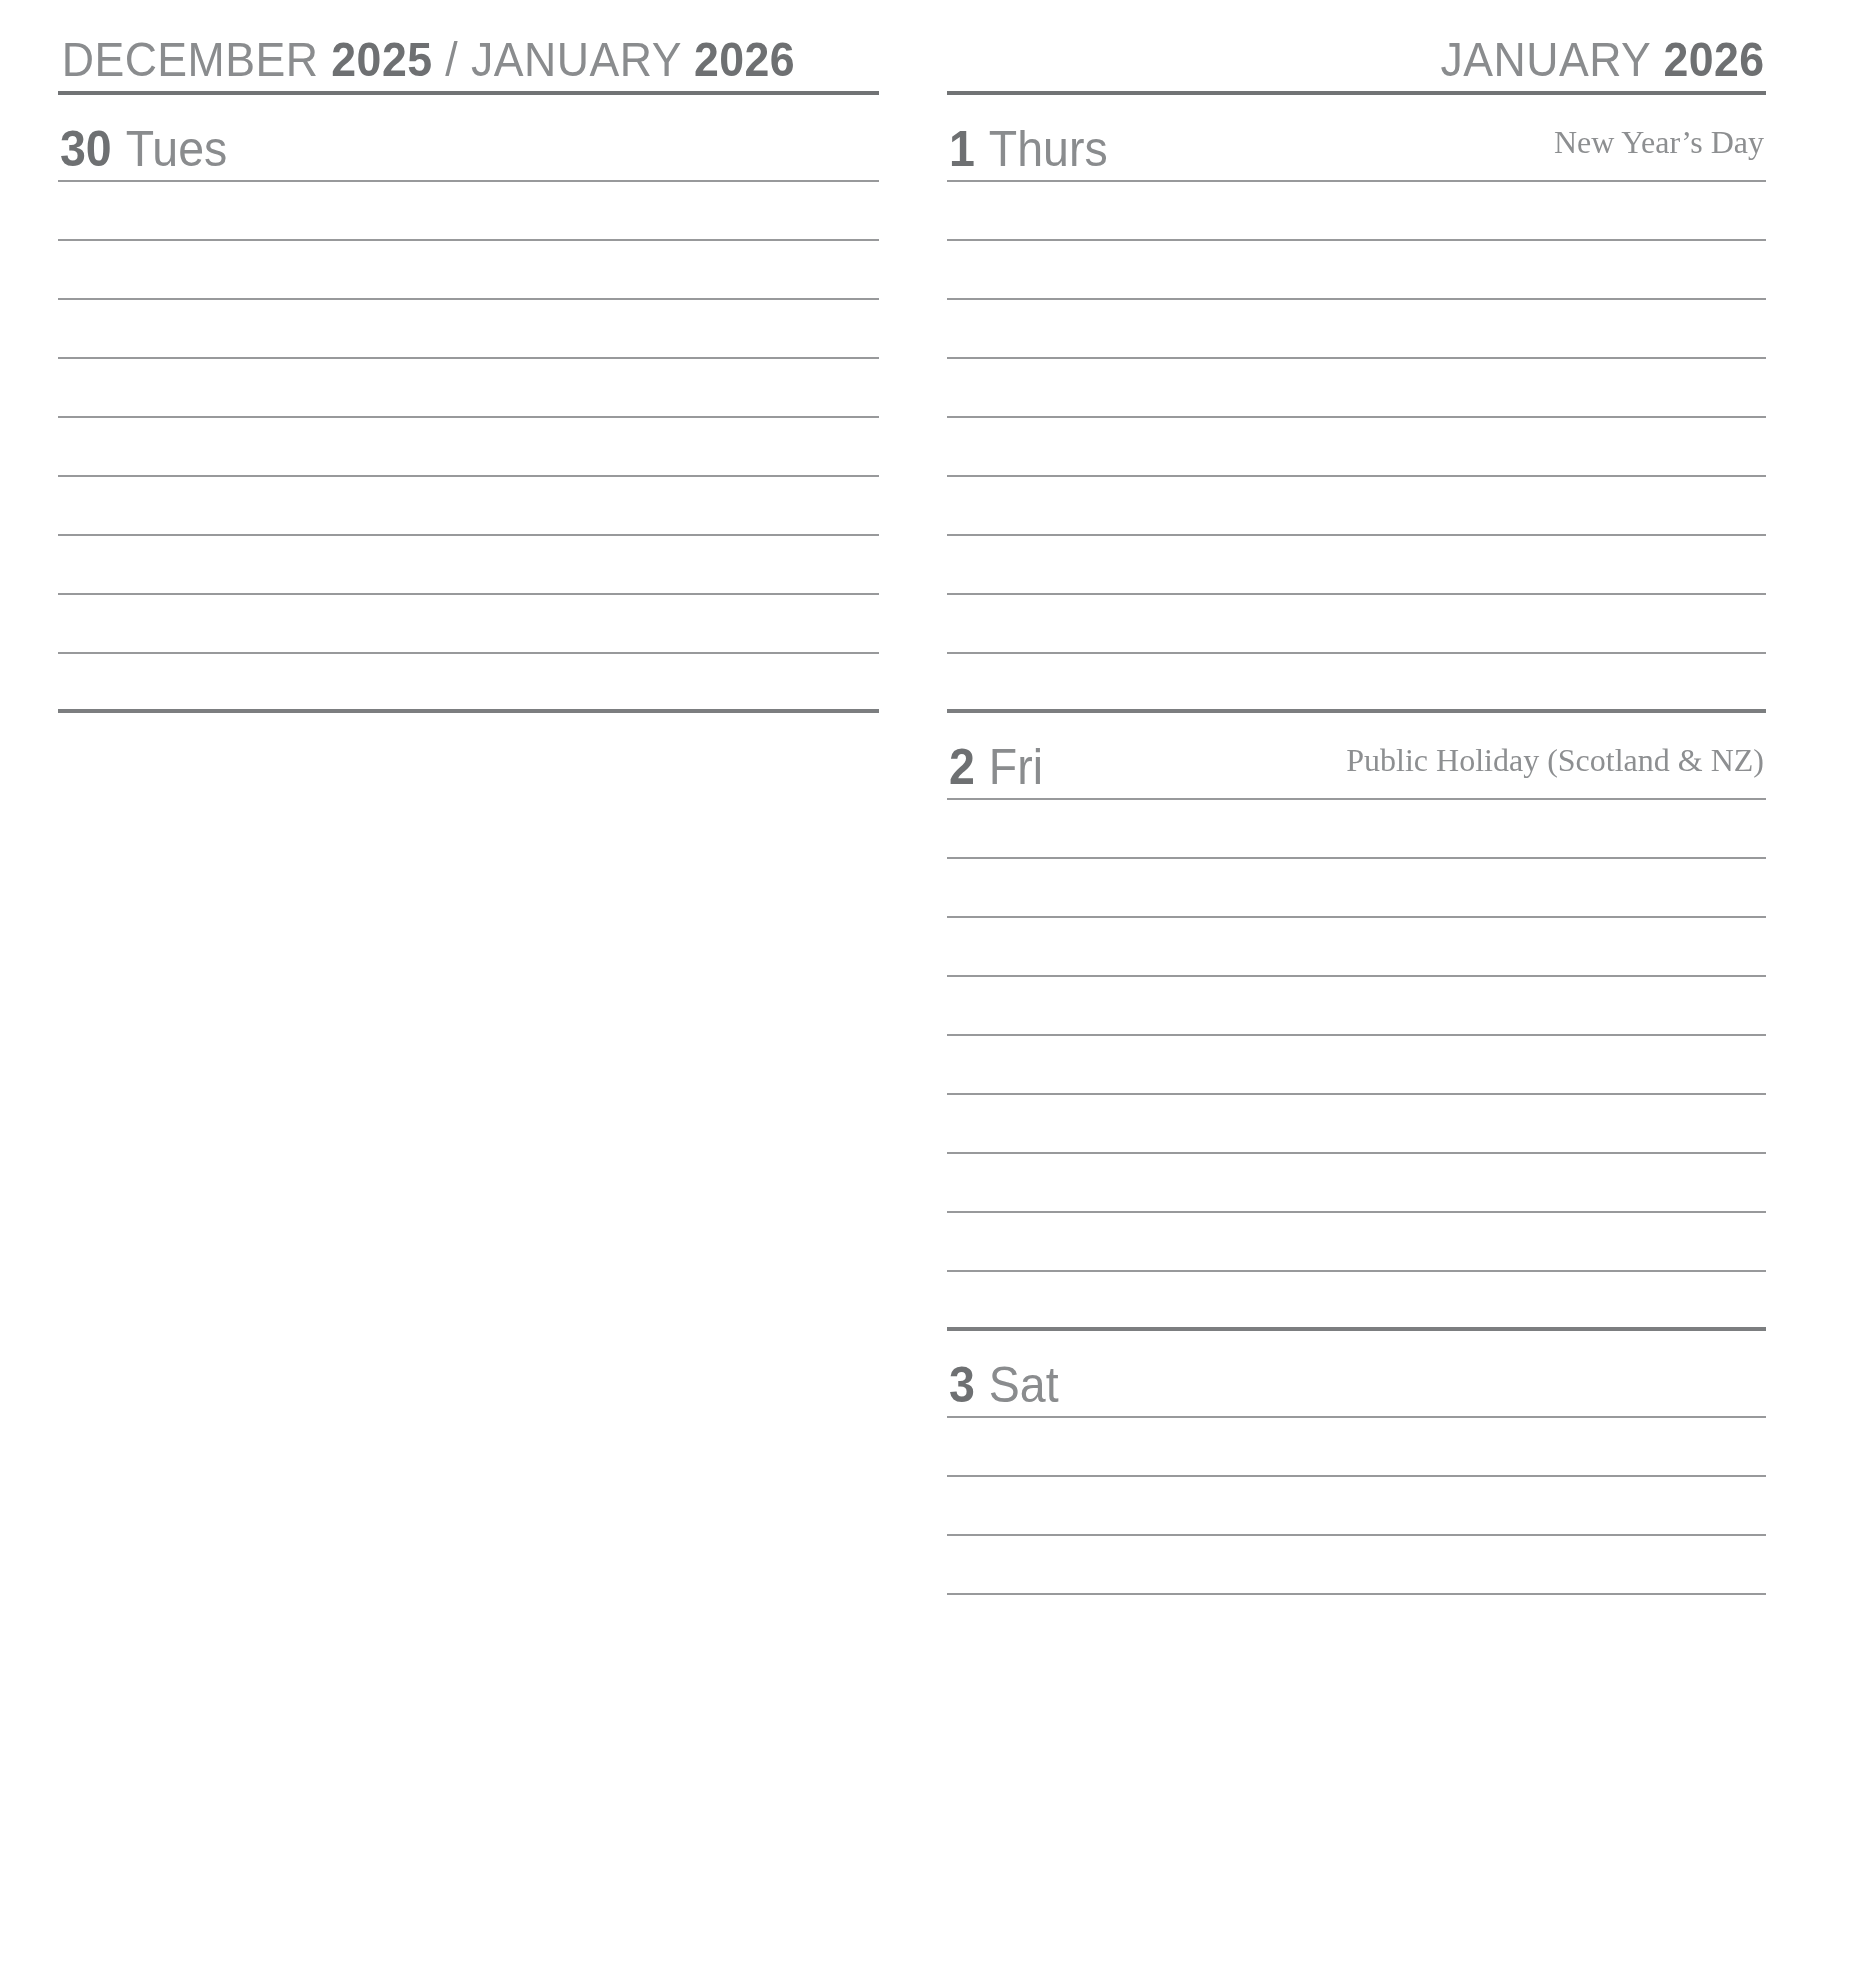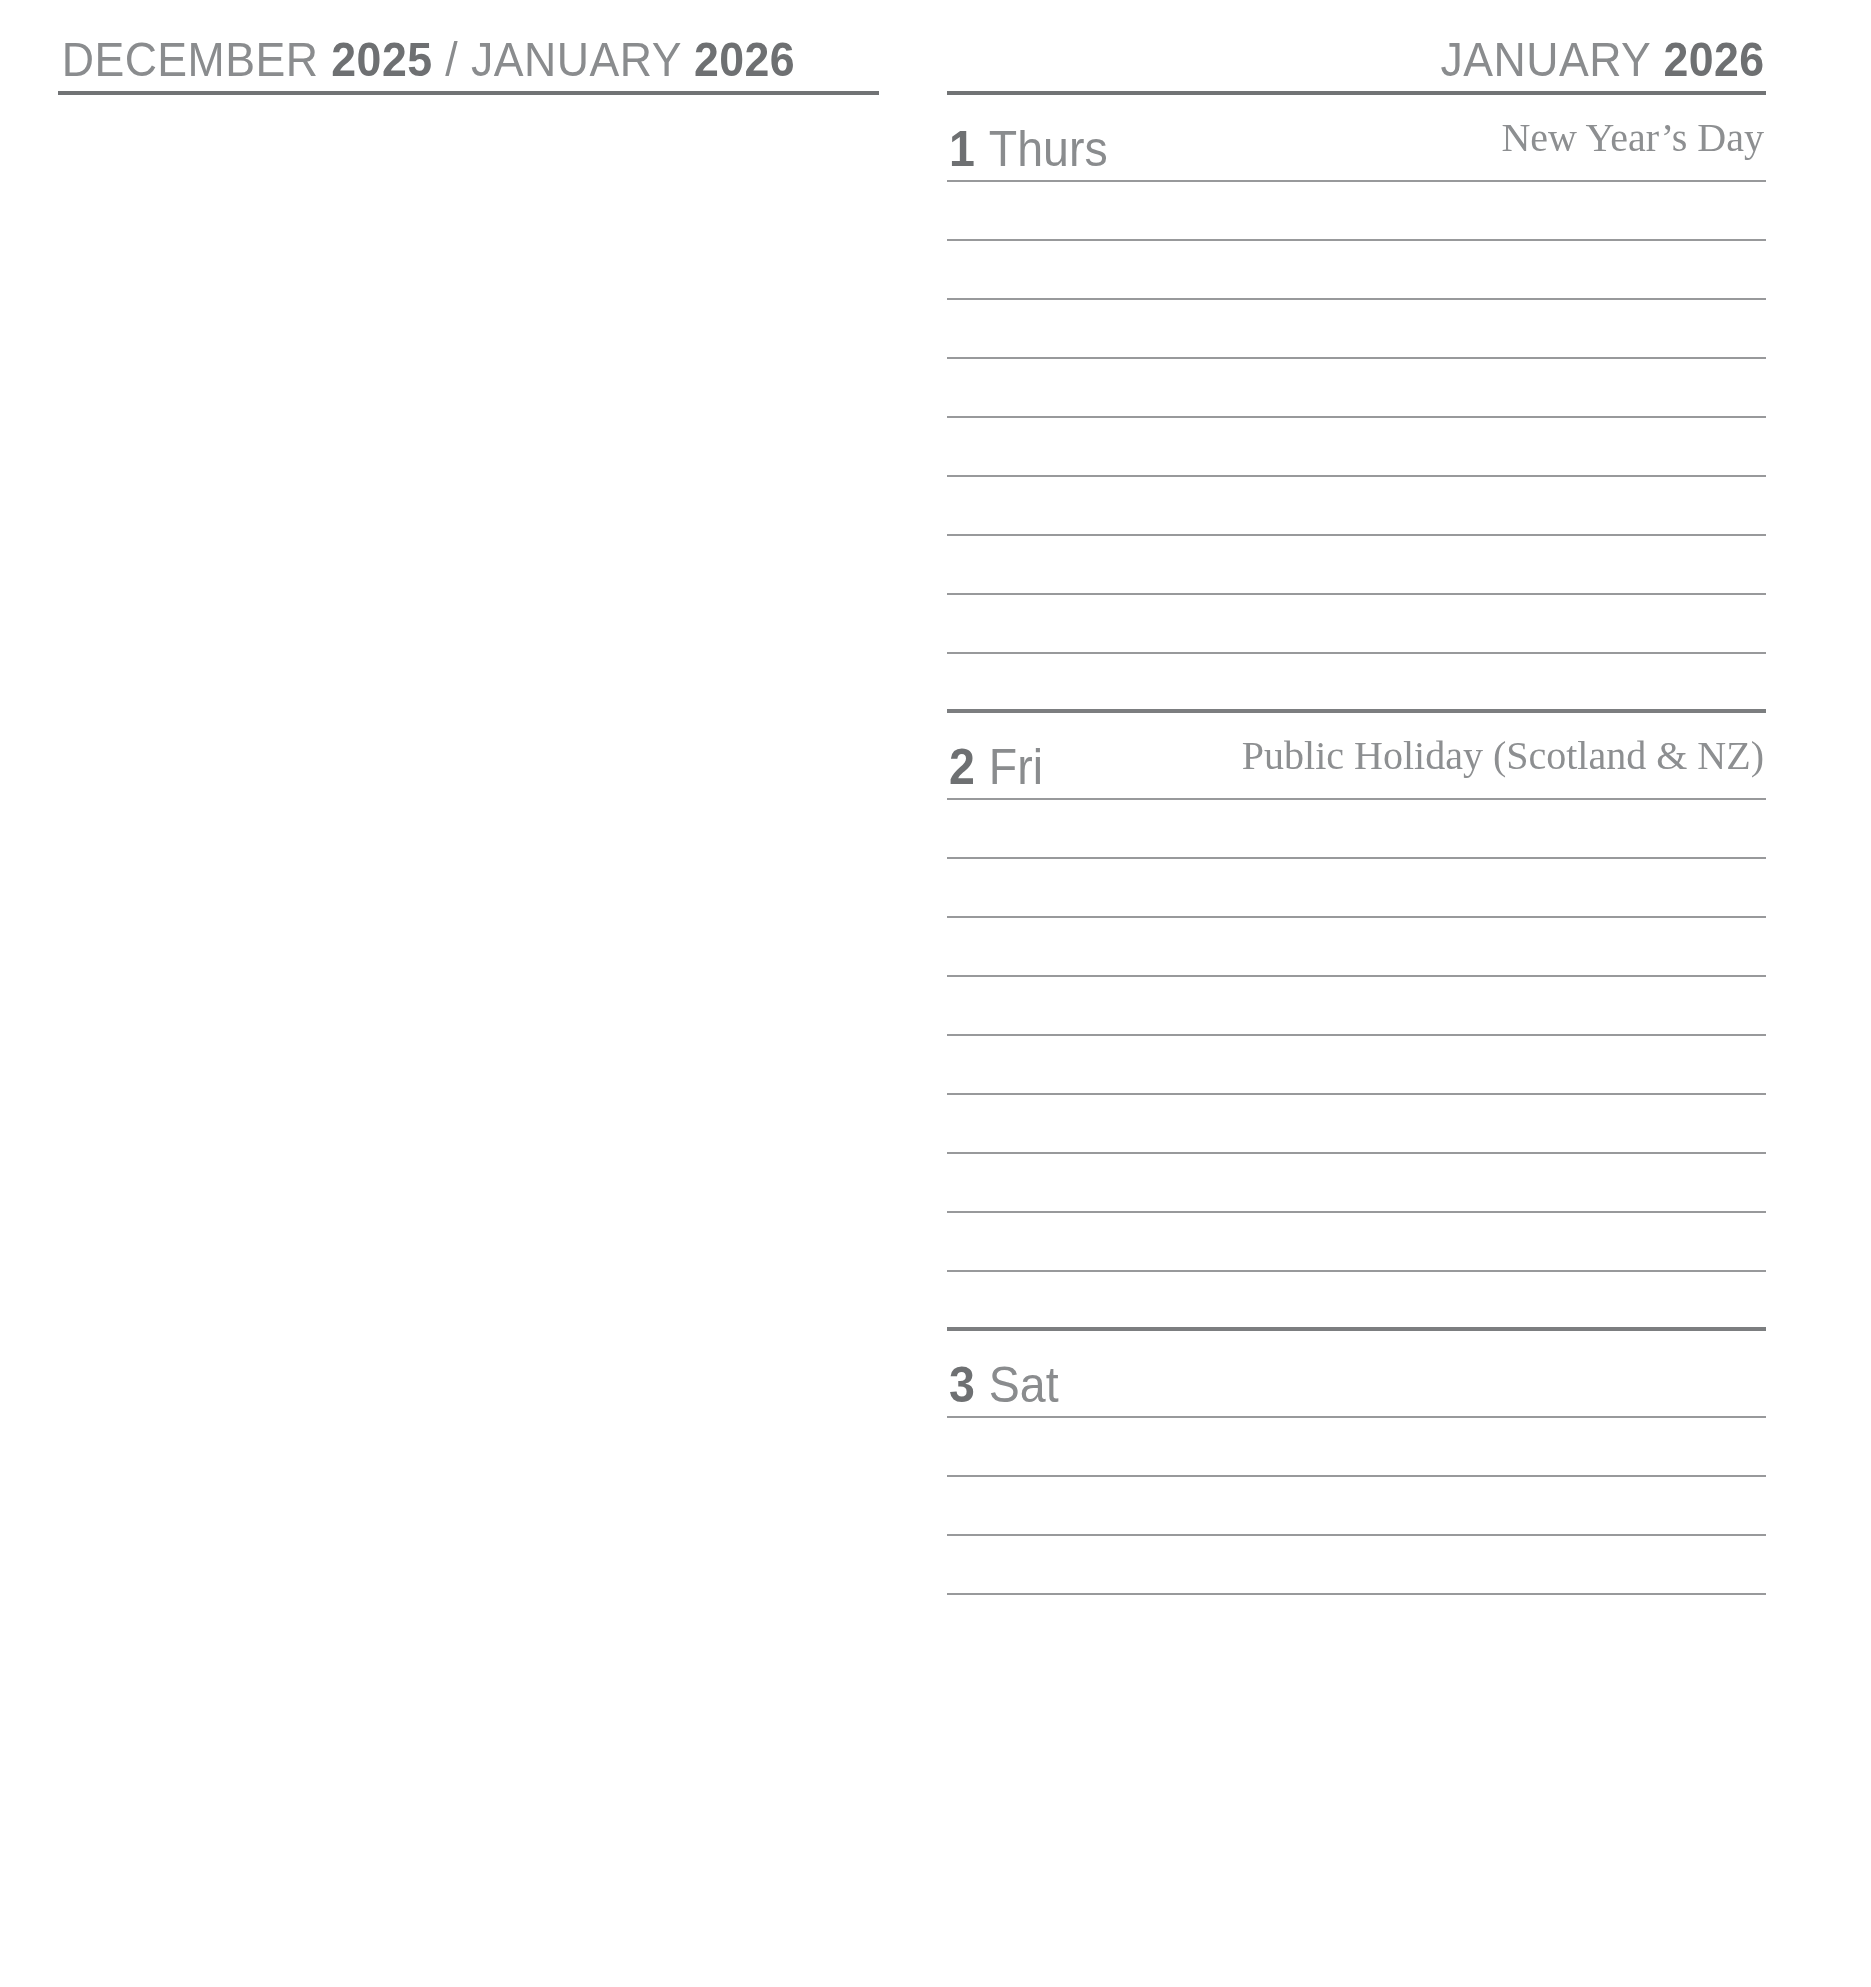--- a/index.html
+++ b/index.html
@@ -56,21 +56,21 @@
     line-height: 1;
     white-space: pre;
     transform: scaleX(0.93);
     transform-origin: left bottom;
   }
   .day-num  { font-weight: 700; color: var(--num, #6e7072); }
   .day-name { font-weight: 400; color: var(--name, #8a8c8e); margin-left: 15px; }
 
   .holiday {
     font-family: "Liberation Serif", serif;
-    font-size: 40px;
+    font-size: 32px;
     line-height: 1;
     color: var(--hol, #8d8f91);
     margin-bottom: 16px;
     white-space: pre;
   }
 
   .rule-row {
     box-sizing: border-box;
     height: 59px;
     border-bottom: 2px solid var(--thin, #98999b);
@@ -83,20 +83,34 @@
 </head>
 <body>
 
 <div class="spread">
 
   <div class="page" data-page="left">
     <div class="page-header">
       <div class="page-title title-inner"><span class="seg">DECEMBER </span><span class="seg bold">2025</span><span class="seg"> / JANUARY </span><span class="seg bold">2026</span></div>
     </div>
     <div class="days">
+        <div class="day-block">
+          <div class="day-header">
+            <div class="day-label"><span class="day-num">30</span><span class="day-name">Tues</span></div>
+          </div>
+          <div class="rule-row"></div>
+          <div class="rule-row"></div>
+          <div class="rule-row"></div>
+          <div class="rule-row"></div>
+          <div class="rule-row"></div>
+          <div class="rule-row"></div>
+          <div class="rule-row"></div>
+          <div class="rule-row"></div>
+          <div class="rule-row thick"></div>
+        </div>
       </div>
   </div>
 
   <div class="page" data-page="right">
     <div class="page-header">
       <div class="page-title title-inner"><span class="seg">JANUARY </span><span class="seg bold">2026</span></div>
     </div>
     <div class="days">
         <div class="day-block">
           <div class="day-header">

